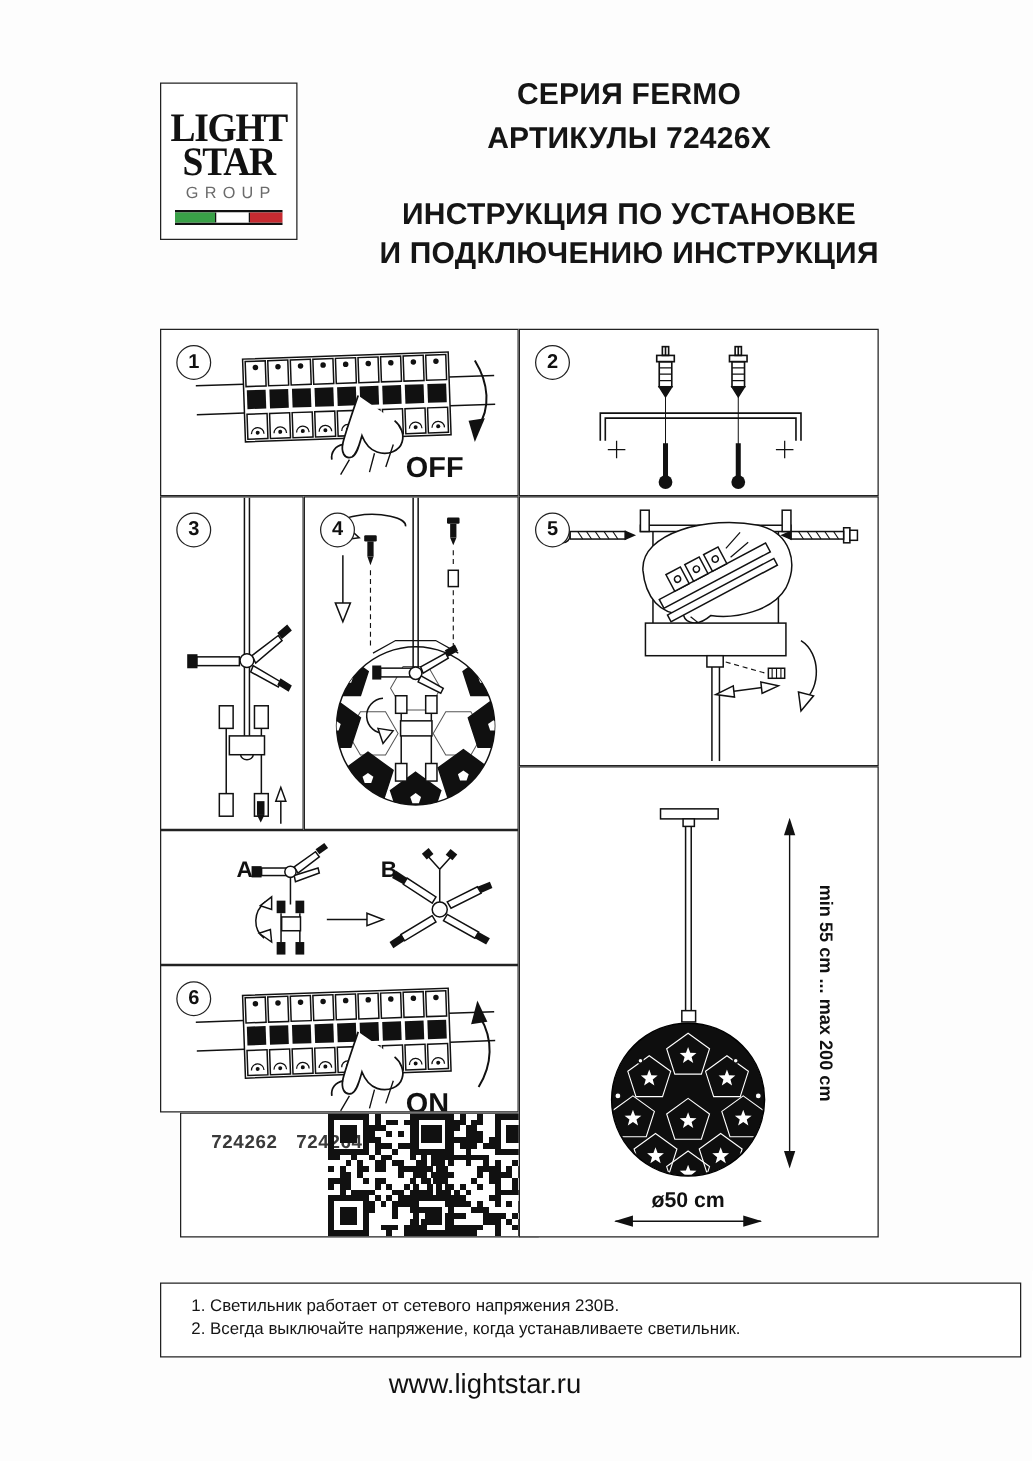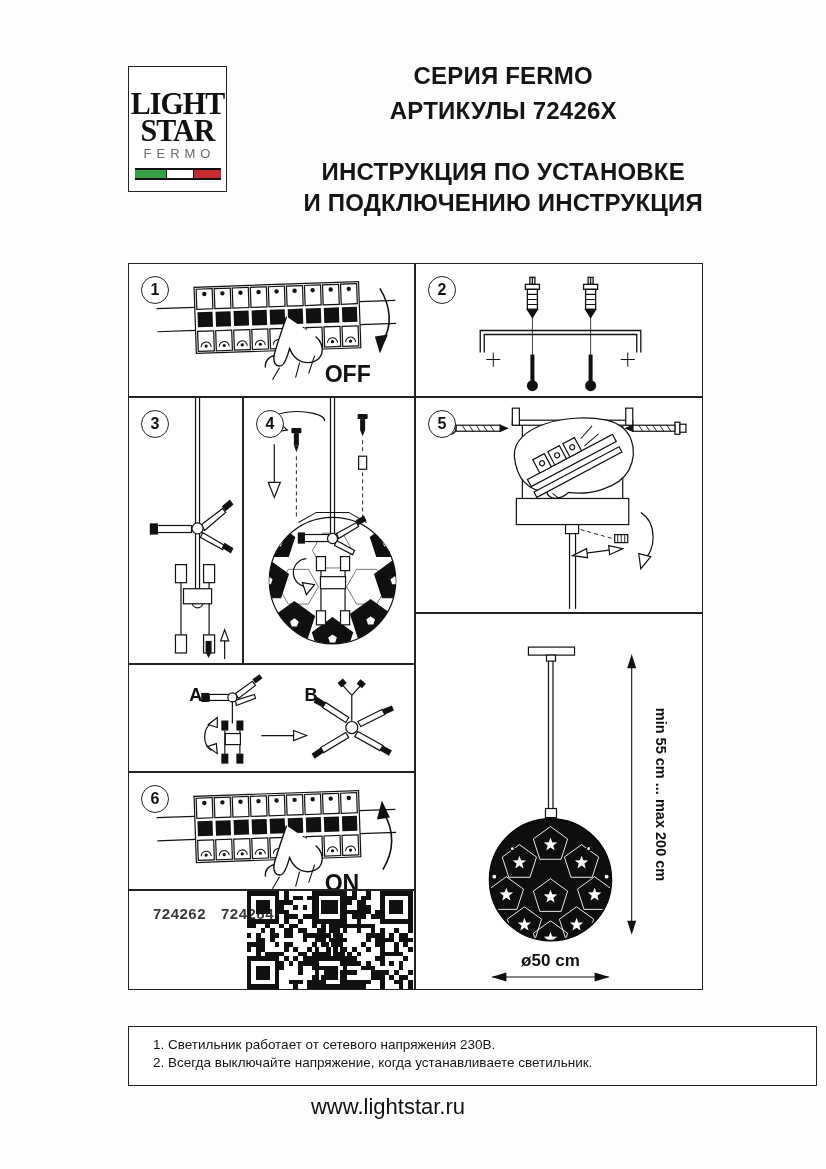--- a/index.html
+++ b/index.html
@@ -1,20 +1,20 @@
 <!DOCTYPE html>
 <html><head>
 <meta charset="utf-8">
 <style>
   *{margin:0;padding:0;box-sizing:border-box}
   html,body{background:#fff}
   .page{position:relative;width:826px;height:1169px;background:#fdfdfd;
         font-family:"Liberation Sans",sans-serif;color:#1a1a1a;overflow:hidden}
   
-  .logo{position:absolute;left:128px;top:66px;width:99px;height:126px;border:1.5px solid #222;
+  .logo{position:absolute;left:128px;top:66px;width:110px;height:126px;border:1.5px solid #222;
         background:#fff;display:flex;flex-direction:column;align-items:center;justify-content:flex-end;
         padding-bottom:11px}
   .logo-word{font-family:"Liberation Serif",serif;font-weight:700;font-size:30px;line-height:27px;
         letter-spacing:-1px;color:#111;transform:scaleY(1.08)}
   .logo-group{font-size:13px;letter-spacing:5px;color:#6b6b6b;margin:3px 0 7px 4px}
   .flagbar{width:86px;height:12px;border-top:2px solid #111;border-bottom:2px solid #111;display:flex}
   .flag-seg{height:100%}
   .title{position:absolute;right:123px;top:58px;text-align:center;font-weight:700;color:#151515}
   .t-line{font-size:24px;line-height:35px;letter-spacing:.2px;white-space:nowrap}
   .t-instr{margin-top:28px}
@@ -36,21 +36,21 @@
   text{font-family:"Liberation Sans",sans-serif}
 </style>
 </head>
 <body>
 
 <div class="page">
 
   <div class="logo">
     <div class="logo-word">LIGHT</div>
     <div class="logo-word">STAR</div>
-    <div class="logo-group">FERMO</div>
+    <div class="logo-group">GROUP</div>
     <div class="flagbar">
       <span class="flag-seg" id="fseg-g" style="flex: 1.2 1 0%; background: rgb(57, 160, 71);"></span>
       <span class="flag-seg" id="fseg-w" style="flex: 1 1 0%; border-left: 1.5px solid rgb(17, 17, 17); border-right: 1.5px solid rgb(17, 17, 17); background: rgb(255, 255, 255);"></span>
       <span class="flag-seg" id="fseg-r" style="flex: 1 1 0%; background: rgb(198, 43, 49);"></span>
     </div>
   </div>
 
   <div class="title">
     <div class="t-line">СЕРИЯ FERMO</div>
     <div class="t-line">АРТИКУЛЫ 72426X</div>
@@ -468,21 +468,21 @@
       <path d="M157,52 C153,64 148,78 145,89 C143,97 146,103 152,101 C156,99 158,91 160,84 C162,89 166,95 172,97 C181,100 190,96 192,89 C194,83 191,76 186,72" fill="#fff"></path>
       <path d="M145,91 C139,92 135,97 136,103"></path>
       <path d="M150,103 L143,115 M170,98 L166,113 M185,91 L179,109" stroke-width="1.1"></path>
     </g>
     <path d="M253,96 C264,78 265,58 254,40" fill="none" stroke="#111" stroke-width="1.6"></path>
        <polygon points="247,46 260,44 252,27" fill="#111"></polygon>
     <text x="195" y="117" font-size="23" font-weight="bold" fill="#111">ON</text>
       </svg>
   </div>
 
-  <div class="panel" style="left:128px;top:890px;width:287px;height:100px">
+  <div class="panel" style="left:144px;top:890px;width:287px;height:100px">
     <span class="art-label" style="left:24px">724262</span>
     <span class="art-label" style="left:92px">724264</span>
     <svg class="qr" style="left:24px" viewBox="0 0 21 21" shape-rendering="crispEdges" id="qr1">
         <rect x="0" y="0" width="1" height="1" fill="#111"></rect>
         <rect x="1" y="0" width="1" height="1" fill="#111"></rect>
         <rect x="2" y="0" width="1" height="1" fill="#111"></rect>
         <rect x="3" y="0" width="1" height="1" fill="#111"></rect>
         <rect x="4" y="0" width="1" height="1" fill="#111"></rect>
         <rect x="5" y="0" width="1" height="1" fill="#111"></rect>
         <rect x="6" y="0" width="1" height="1" fill="#111"></rect>

